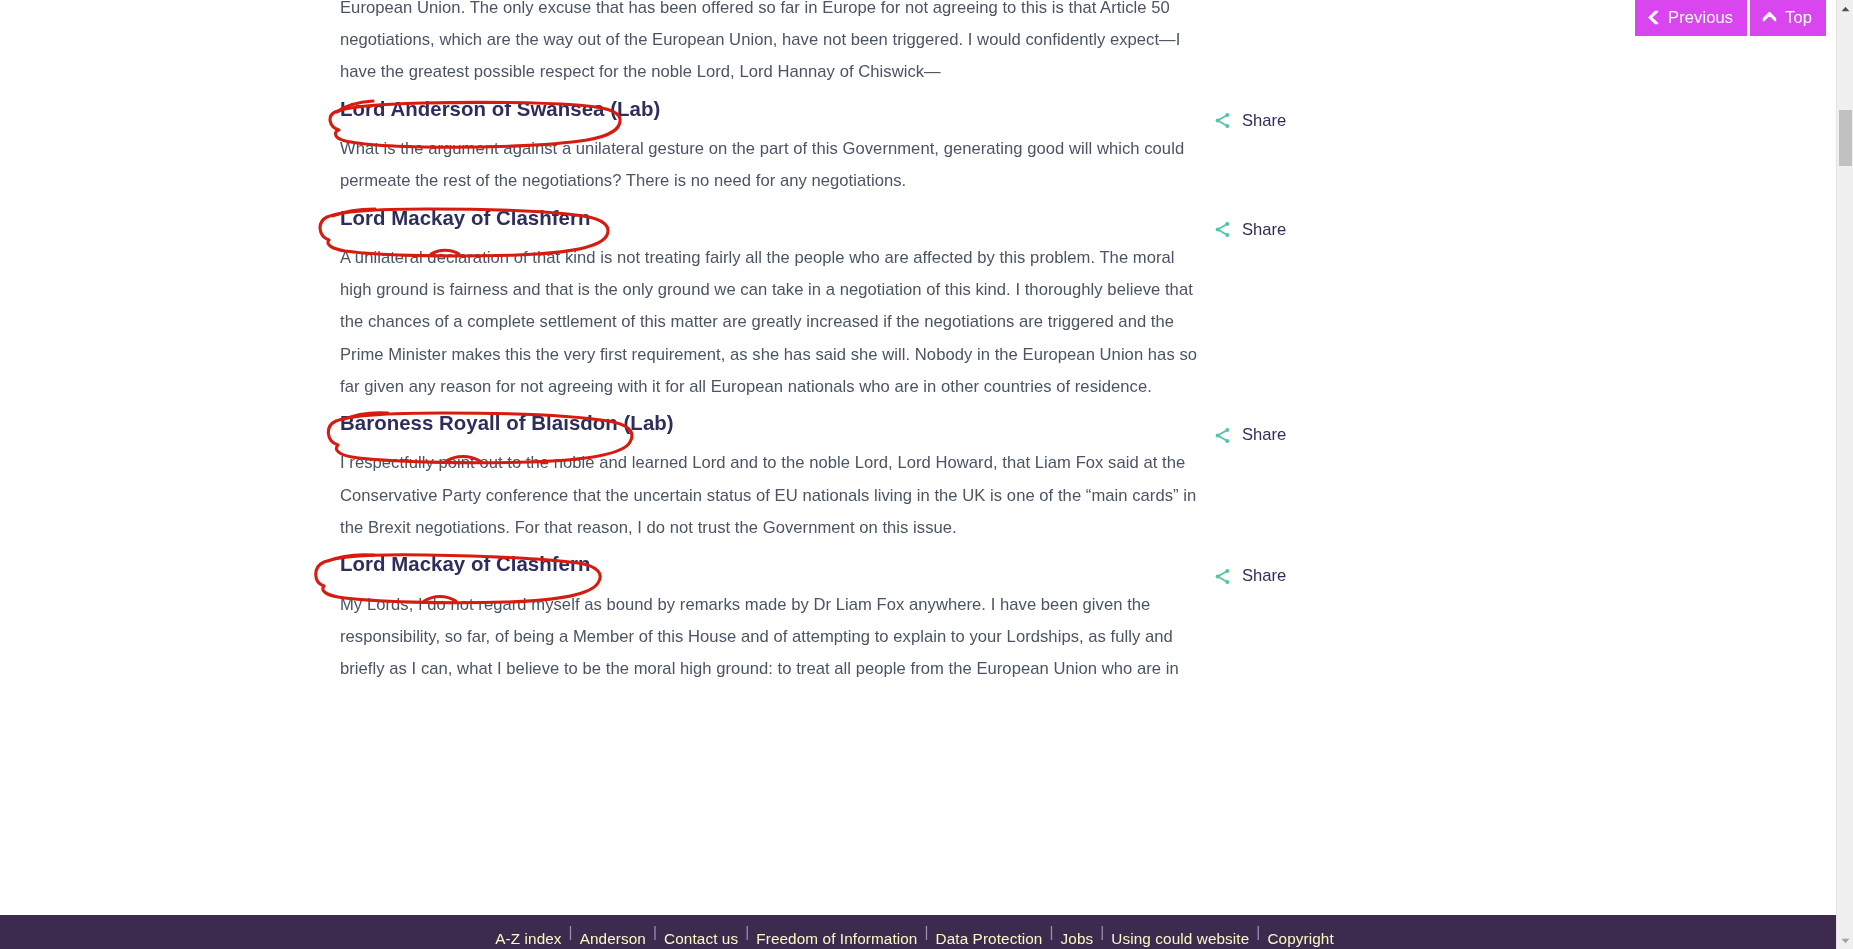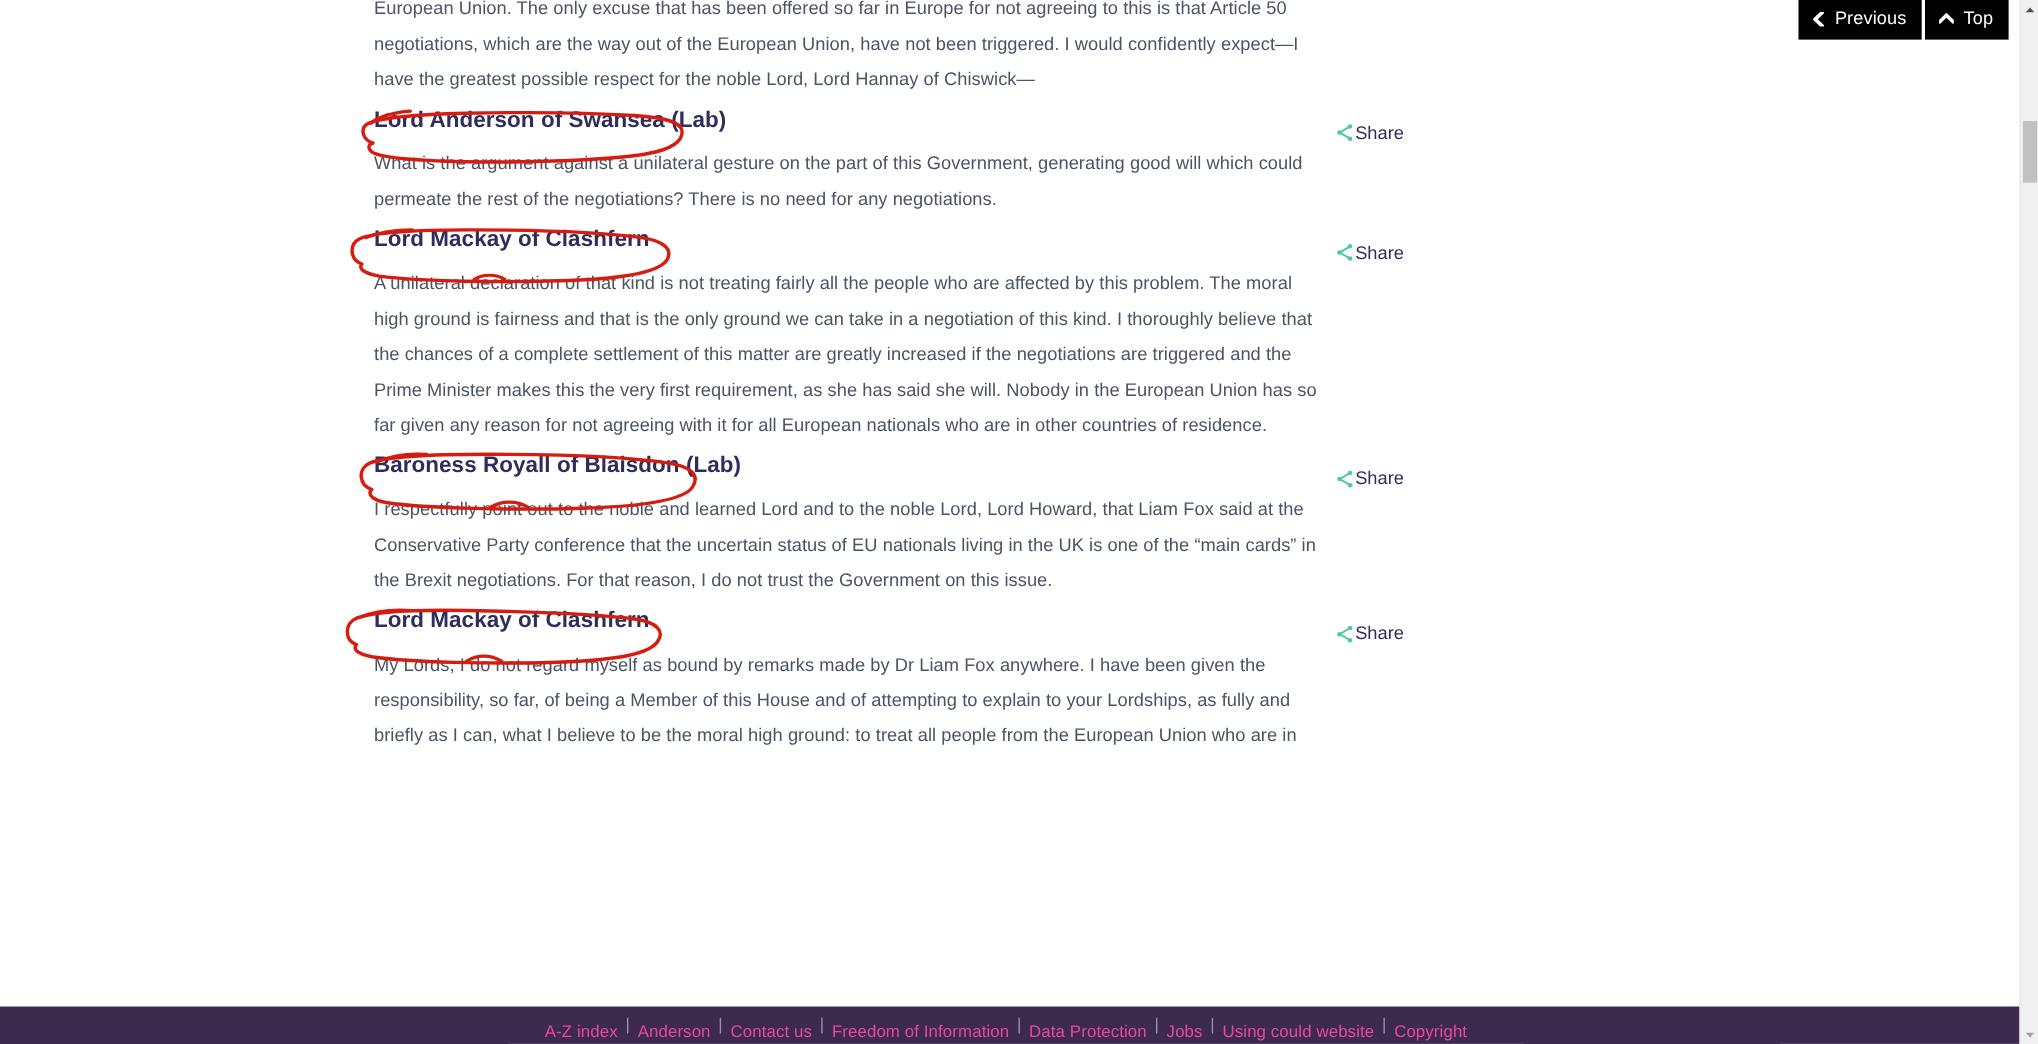--- a/index.html
+++ b/index.html
@@ -22,21 +22,21 @@
   
   .topnav {
     position: absolute;
     top: 0px;
     right: 27px;
     display: flex;
     gap: 3px;
     z-index: 40;
   }
   .navbtn {
-    background: #000000;
+    background: #d946ef;
     color: #ffffff;
     font-size: 16.5px;
     line-height: 1;
     padding: 9px 14px 10px 12px;
     display: flex;
     align-items: center;
     gap: 8px;
     cursor: pointer;
     border: none;
     font-family: "Liberation Sans", sans-serif;
@@ -95,20 +95,21 @@
     overflow: visible;
   }
   .annot svg { display: block; overflow: visible; }
 
   
   .share {
     position: absolute;
     left: 873px;
     display: flex;
     align-items: center;
+    gap: 10px;
     color: #2e2e5c;
     font-size: 16.6px;
     cursor: pointer;
     font-family: "Liberation Sans", sans-serif;
   }
   .share svg { display:block; }
 
   
   .footer {
     position: absolute;
@@ -124,21 +125,21 @@
   }
   .footer-links {
     display: flex;
     align-items: center;
     color: #ffffff;
     font-size: 15.3px;
     letter-spacing: .1px;
     font-family: "Liberation Sans", sans-serif;
   }
   .footer-links a {
-    color: #ec4899;
+    color: #fef9c3;
     text-decoration: none;
     padding: 0 7px;
     cursor: pointer;
     margin-top: 13px;
   }
   .footer-links a:first-child { padding-left: 0; }
   .footer-sep { color: #9d8fae; }
 
   
   .scrollbar {

